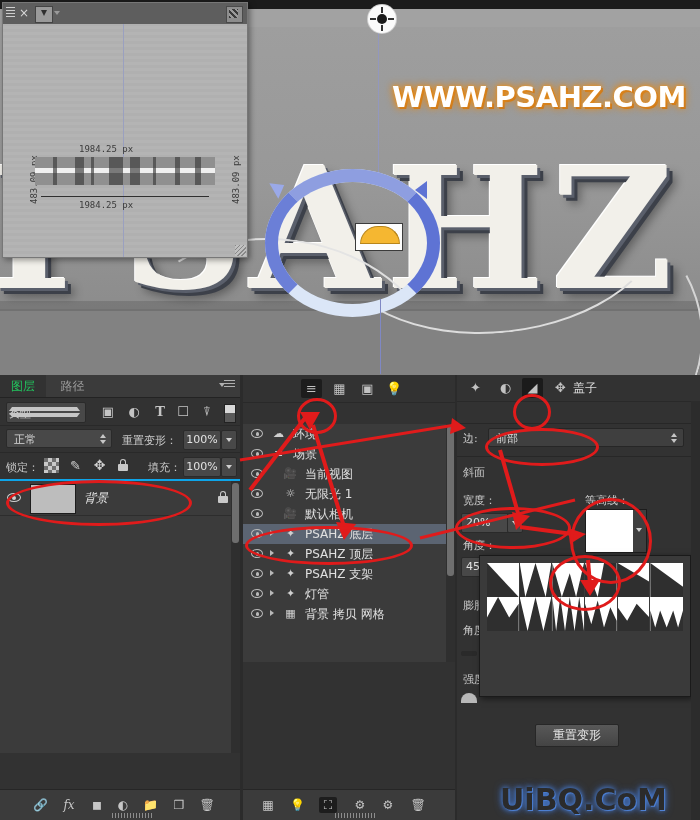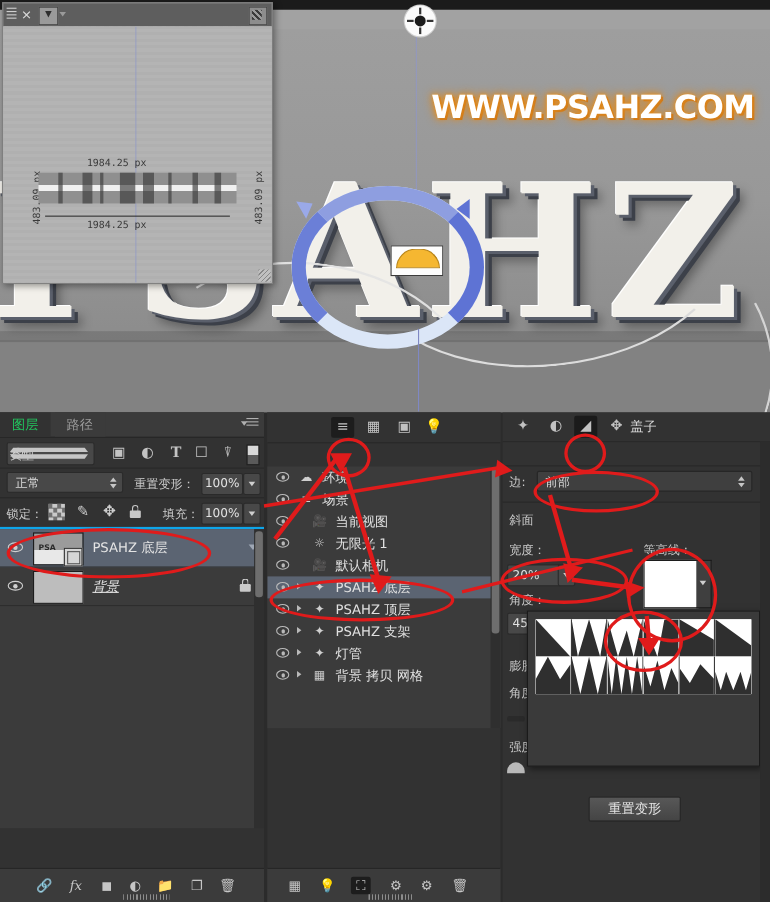--- a/index.html
+++ b/index.html
@@ -150,21 +150,21 @@
   .eye{position:absolute;left:7px;top:11px;width:14px;height:11px;}
   .eye .o{position:absolute;left:0;top:1px;width:14px;height:9px;border:1.3px solid #cfcfcf;border-radius:50% 50%;box-sizing:border-box;}
   .eye .p{position:absolute;left:5px;top:3.5px;width:4px;height:4px;border-radius:50%;background:#cfcfcf;}
   .thumb{position:absolute;left:30px;top:3px;width:44px;height:28px;border:1px solid #1d1d1d;background:#bdbdbd;}
   .thumb.t3d{background:linear-gradient(180deg,#9b9b9b 0 55%,#e8e8e8 55% 100%);}
   .thumb .tx{position:absolute;left:4px;top:9px;font-size:7px;font-weight:bold;color:#2a2a2a;
              font-family:"DejaVu Sans","Liberation Sans",sans-serif;}
   .cube3d{position:absolute;left:58px;top:17px;width:15px;height:15px;background:#d6d6d6;border:1px solid #333;}
   .cube3d:after{content:"";position:absolute;left:2px;top:2px;width:10px;height:10px;border:1px solid #555;}
   .layer-name{position:absolute;left:84px;top:9px;font-size:12px;color:#e4e4e4;}
-  .layer-name.ital{font-style:italic;text-decoration:underline;}
+  .layer-name.ital{font-style:italic;}
   .lock-sm{position:absolute;right:12px;top:10px;width:10px;height:12px;}
   .lock-sm .sh{position:absolute;left:0;top:5px;width:10px;height:7px;background:#c9c9c9;border-radius:1px;}
   .lock-sm .bo{position:absolute;left:2px;top:0;width:6px;height:6px;border:1.4px solid #c9c9c9;border-bottom:none;border-radius:3px 3px 0 0;box-sizing:border-box;}
   .row-ar{position:absolute;right:6px;top:14px;border-left:4px solid transparent;border-right:4px solid transparent;
           border-top:5px solid #9fa8b5;}
   .scrollbar{position:absolute;right:0;top:0;width:9px;height:100%;background:#2f2f2f;}
   .scrollthumb{position:absolute;left:1px;top:2px;width:7px;background:#6e6e6e;border-radius:3px;}
   .lp-bottom{position:absolute;left:0;bottom:0;width:240px;height:30px;background:#3b3b3b;border-top:1px solid #262626;}
   .bicon{position:absolute;top:7px;width:18px;height:16px;color:#c6c6c6;font-size:12px;text-align:center;line-height:16px;}
   .grip{position:absolute;left:112px;bottom:2px;width:42px;height:5px;
@@ -358,32 +358,20 @@
               <span class="bo"></span>
               <span class="sh"></span>
             </span>
         </span>
         <span class="lbl" style="left:148px;top:7px;">填充：</span>
         <span class="numbox" style="left:183px;top:4px;width:36px;">100%</span>
         <span class="drop-ar" style="left:221px;top:4px;"></span>
       </div>
 
       <div class="layer-list">
-        <div class="layer-row sel">
-          <span class="eye">
-              <span class="o"></span>
-              <span class="p"></span>
-            </span>
-          <span class="thumb t3d">
-              <span class="tx">PSA</span>
-            </span>
-          <span class="cube3d"></span>
-          <span class="layer-name">PSAHZ 底层</span>
-          <span class="row-ar"></span>
-        </div>
         <div class="layer-row">
           <span class="eye">
               <span class="o"></span>
               <span class="p"></span>
             </span>
           <span class="thumb"></span>
           <span class="layer-name ital">背景</span>
           <span class="lock-sm">
               <span class="bo"></span>
               <span class="sh"></span>
@@ -597,20 +585,21 @@
             </div>
         </div>
       </div>
 
       <div class="reset-btn" style="left:78px;top:349px;width:82px;">重置变形</div>
       <div class="pr-scroll"></div>
     </div>
 
   </div>
 
+  <div class="wm-bot">UiBQ.CoM</div>
 
   <svg class="arrows">
     <g stroke="#e01b1b" stroke-width="4" fill="none">
       <path d="M250,490 L305,418"></path>
       <path d="M313,425 L345,530"></path>
       <path d="M240,460 L455,425" stroke-width="3"></path>
       <path d="M420,538 L575,500" stroke-width="3"></path>
       <path d="M500,450 L520,520"></path>
       <path d="M520,527 L580,535"></path>
       <path d="M588,560 L590,585"></path>

